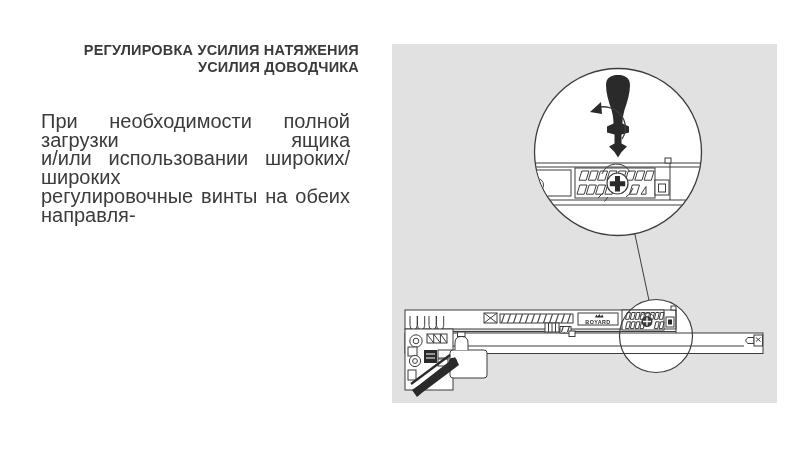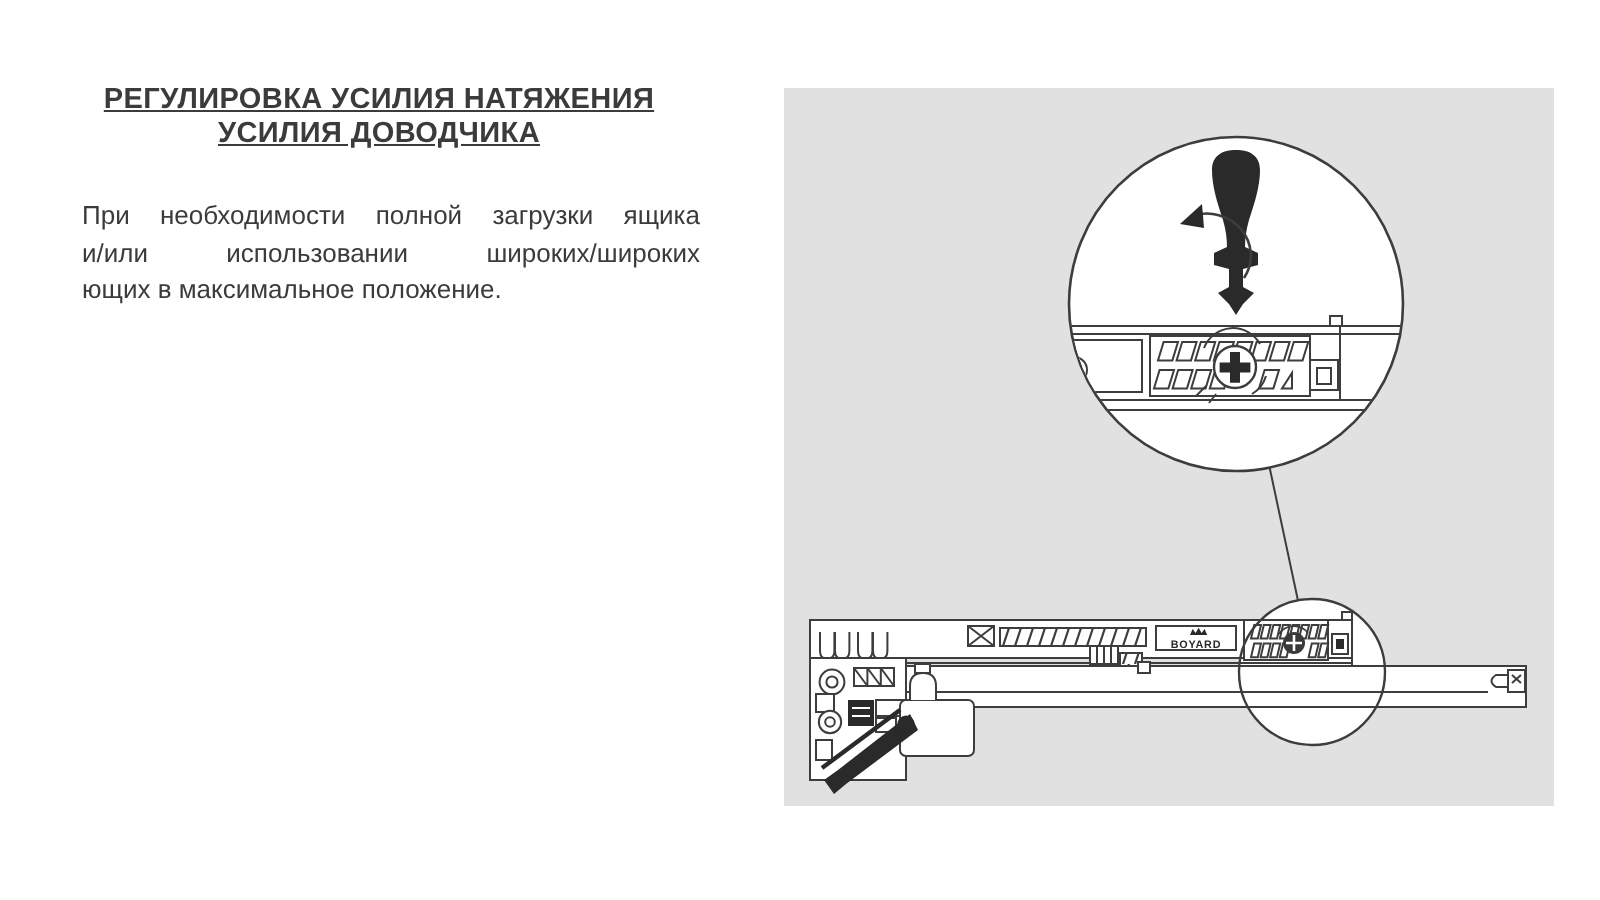--- a/index.html
+++ b/index.html
@@ -10,30 +10,29 @@
   }
   html,body{margin:0;padding:0;}
   body{
     width:800px;height:450px;
     background:#ffffff;
     position:relative;
     overflow:hidden;
     font-family:"Liberation Sans",sans-serif;
   }
   .title{
-    position:absolute;left:32px;top:42px;width:315px;
-    text-align:center;
+    position:absolute;left:44px;top:42px;width:315px;
+    text-align:right;
     font-weight:bold;font-size:14.5px;line-height:16.8px;
     color:var(--text);
     letter-spacing:.2px;
-    text-decoration:underline;
   }
   .instructions{
-    position:absolute;left:41px;top:99px;width:309px;
-    font-size:13px;line-height:18.7px;
+    position:absolute;left:41px;top:112px;width:309px;
+    font-size:20px;line-height:18.7px;
     color:var(--text);
   }
   .instructions .line{
     text-align:justify;
     text-align-last:justify;
   }
   .instructions .line.last{
     text-align-last:left;
   }
   .panel{
@@ -46,21 +45,21 @@
 <body>
 
 <div class="title">
   <div>РЕГУЛИРОВКА УСИЛИЯ НАТЯЖЕНИЯ</div>
   <div>УСИЛИЯ ДОВОДЧИКА</div>
 </div>
 
 <div class="instructions">
   <div class="line">При необходимости полной загрузки ящика</div>
   <div class="line">и/или использовании широких/широких</div>
-  <div class="line last">ющих в максимальное положение.</div>
+  <div class="line">регулировочные винты на обеих направля-</div>
 </div>
 
 <div class="panel">
 <svg width="385" height="359" viewBox="0 0 385 359">
   <defs>
     <clipPath id="bigClip">
           <circle cx="226" cy="108" r="83"></circle>
         </clipPath>
     <pattern id="hatch" patternUnits="userSpaceOnUse" width="6" height="9">
       <rect width="6" height="9" fill="#ffffff"></rect>

